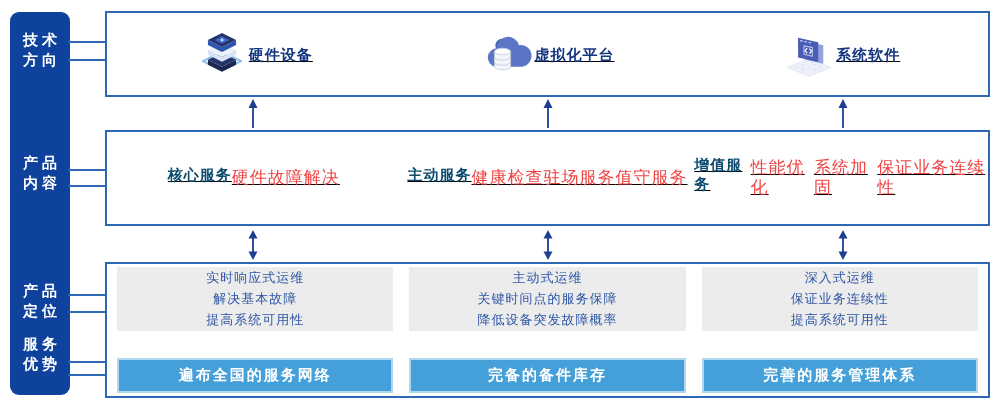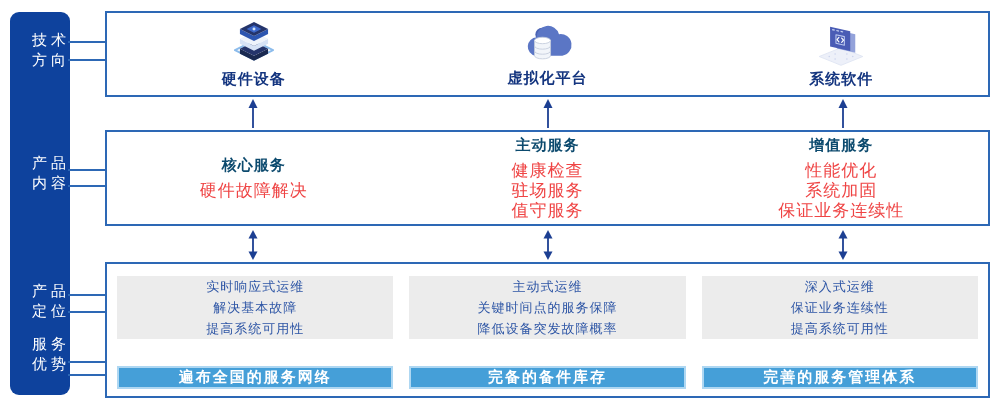--- a/index.html
+++ b/index.html
@@ -3,34 +3,34 @@
 <meta charset="utf-8">
 <style>
   html,body{margin:0;padding:0;}
   body{width:1000px;height:407px;position:relative;background:#ffffff;
        font-family:"Liberation Sans","DejaVu Sans",sans-serif;overflow:hidden;}
   .page{position:absolute;inset:0;}
 
   
   .sidebar{position:absolute;left:10px;top:12px;width:60px;height:383px;
            background:#0e429d;border-radius:9px;}
-  .side-label{position:absolute;left:0;width:100%;text-align:right;color:#ffffff;
-              font-weight:normal;font-size:15px;line-height:20px;letter-spacing:4px;text-indent:4px;}
+  .side-label{position:absolute;left:0;width:100%;text-align:center;color:#ffffff;
+              font-weight:bold;font-size:15px;line-height:20px;letter-spacing:4px;text-indent:4px;}
 
   
   .conn{position:absolute;left:68px;width:39px;height:2px;background:#2d68b5;}
 
   
   .panel{position:absolute;left:105px;width:885px;background:#ffffff;
          border:2px solid #2d68b5;box-sizing:border-box;display:flex;}
   .panel-top{top:11px;height:86px;}
   .panel-mid{top:130px;height:96px;}
-  .panel-bot{top:262px;height:136px;gap:16px;padding:12px 10px;}
-
-  .col{flex:1;display:flex;flex-direction:column;align-items:center;justify-content:center;}
+  .panel-bot{top:262px;height:136px;gap:16px;padding:3px 10px;}
+
+  .col{flex:1;display:flex;flex-direction:row;align-items:center;justify-content:center;text-decoration:underline;}
 
   .tech-label{font-size:15px;font-weight:bold;color:#14357f;margin-top:3px;letter-spacing:1px;}
   .svc-title{font-size:15px;font-weight:bold;color:#0c4a6e;margin-bottom:6px;letter-spacing:1px;}
   .svc-item{font-size:17px;color:#ef4444;line-height:20px;letter-spacing:1px;}
 
   
   .bot-col{flex:1;display:flex;flex-direction:column;justify-content:space-between;}
   .gray-card{height:70px;background:#ececec;display:flex;flex-direction:column;
              align-items:center;justify-content:center;}
   .gray-line{font-size:13px;color:#2d55a5;line-height:21px;letter-spacing:1px;}

